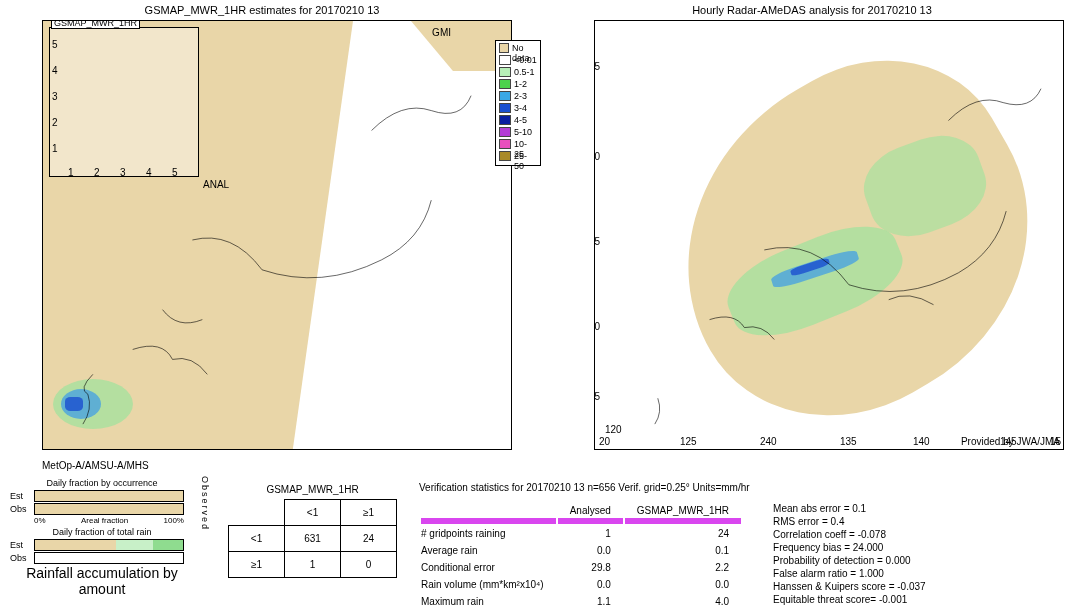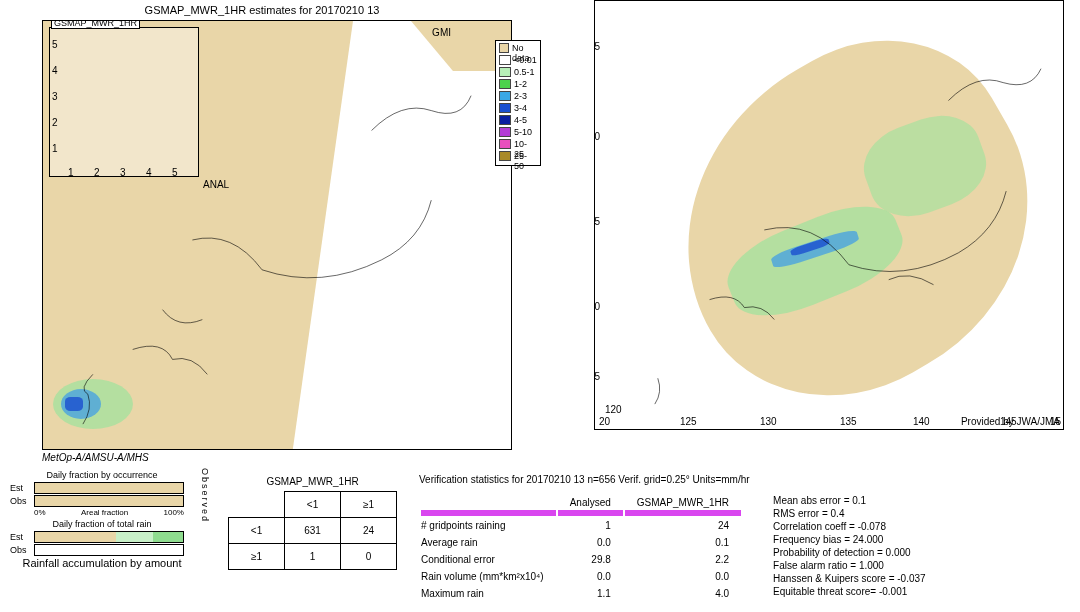--- a/index.html
+++ b/index.html
@@ -53,21 +53,21 @@
   .bottom { display:flex; position:relative; padding-top:2px; }
   .frac-block { width:200px; padding:0 6px 0 10px; }
   .frac-title { text-align:center; font-size:9px; margin:2px 0; }
   .bar-row { display:flex; align-items:center; gap:4px; margin:1px 0; }
   .bar-label { width:20px; font-size:9px; }
   .bar-track { position:relative; width:150px; height:12px; border:1px solid #000; background:#fff; }
   .bar-fill { position:absolute; top:0; bottom:0; left:0; background:#e9d6a8; }
   .bar-fill.green { background:#8fdc8f; }
   .bar-fill.green2 { background:#c8f0c8; }
   .bar-axislabels { display:flex; justify-content:space-between; font-size:8px; width:150px; margin-left:24px; }
-  .frac-caption { text-align:center; font-size:11px; }
+  .frac-caption { text-align:center; font-size:14px; }
 
   .ctable { margin:8px 14px 0 14px; }
   .ctable-title { text-align:center; font-size:10px; margin-bottom:4px; }
   .ctable table { border-collapse:collapse; }
   .ctable td, .ctable th { border:1px solid #000; width:56px; height:26px; text-align:center; font-size:10px; font-weight:normal; }
   .ctable th.noborder, .ctable td.noborder { border:none; }
   .obs-label { writing-mode: vertical-rl; text-orientation: mixed; letter-spacing:2px; font-size:9px; padding-right:4px; }
 
   .stats { flex:1; padding:0 8px; }
   .stats-title { font-size:10px; margin:6px 0 8px 0; }
@@ -161,24 +161,25 @@
         </div>
         <div class="legend-row">
           <span class="legend-swatch" style="background: rgb(233, 79, 189);"></span>
           <span>10-25</span>
         </div>
         <div class="legend-row">
           <span class="legend-swatch" style="background: rgb(169, 138, 39);"></span>
           <span>25-50</span>
         </div>
       </div>
-    <div class="sensor-label" style="margin-left:18px;margin-top:2px;font-style:italic;">MetOp-A/AMSU-A/MHS</div>
+    <div class="sensor-label" style="margin-left:18px;margin-top:10px;">MetOp-A/AMSU-A/MHS</div>
   </div>
 
   <div class="map-panel" style="width:560px;margin-left:20px;">
+    <div class="map-title">Hourly Radar-AMeDAS analysis for 20170210 13</div>
     <div class="map-area" style="width:470px;height:430px;margin-left:50px;">
 
       <div class="map-bg-nodata" style="left:80px;top:60px;width:360px;height:320px;border-radius:60% 40% 55% 45%;transform:rotate(-30deg);"></div>
       <div class="map-green" style="left:130px;top:220px;width:180px;height:80px;transform:rotate(-22deg);border-radius:40%;"></div>
       <div class="map-green" style="left:270px;top:120px;width:120px;height:90px;transform:rotate(-20deg);border-radius:40%;opacity:0.6;"></div>
       <div class="map-blue" style="left:175px;top:240px;width:90px;height:16px;transform:rotate(-18deg);border-radius:30%;"></div>
       <div class="map-dblue" style="left:195px;top:242px;width:40px;height:8px;transform:rotate(-18deg);"></div>
 
       <svg class="coast" viewBox="0 0 470 430">
         <path d="M60 405 q8 -12 3 -26"></path>
@@ -189,21 +190,21 @@
       </svg>
 
       <span class="map-axis-label" style="left:-6px;top:40px;">45</span>
       <span class="map-axis-label" style="left:-6px;top:130px;">40</span>
       <span class="map-axis-label" style="left:-6px;top:215px;">35</span>
       <span class="map-axis-label" style="left:-6px;top:300px;">30</span>
       <span class="map-axis-label" style="left:-6px;top:370px;">25</span>
       <span class="map-axis-label" style="left:4px;bottom:2px;">20</span>
       <span class="map-axis-label" style="left:10px;bottom:14px;">120</span>
       <span class="map-axis-label" style="left:85px;bottom:2px;">125</span>
-      <span class="map-axis-label" style="left:165px;bottom:2px;">130</span>
+      <span class="map-axis-label" style="left:165px;bottom:2px;">240</span>
       <span class="map-axis-label" style="left:245px;bottom:2px;">135</span>
       <span class="map-axis-label" style="left:318px;bottom:2px;margin-top:26px;">140</span>
       <span class="map-axis-label" style="left:405px;bottom:2px;">145</span>
       <span class="map-axis-label" style="left:455px;bottom:2px;">15</span>
       <span class="provider">Provided by JWA/JMA</span>
     </div>
   </div>
 </div>
 
 <div class="bottom">

